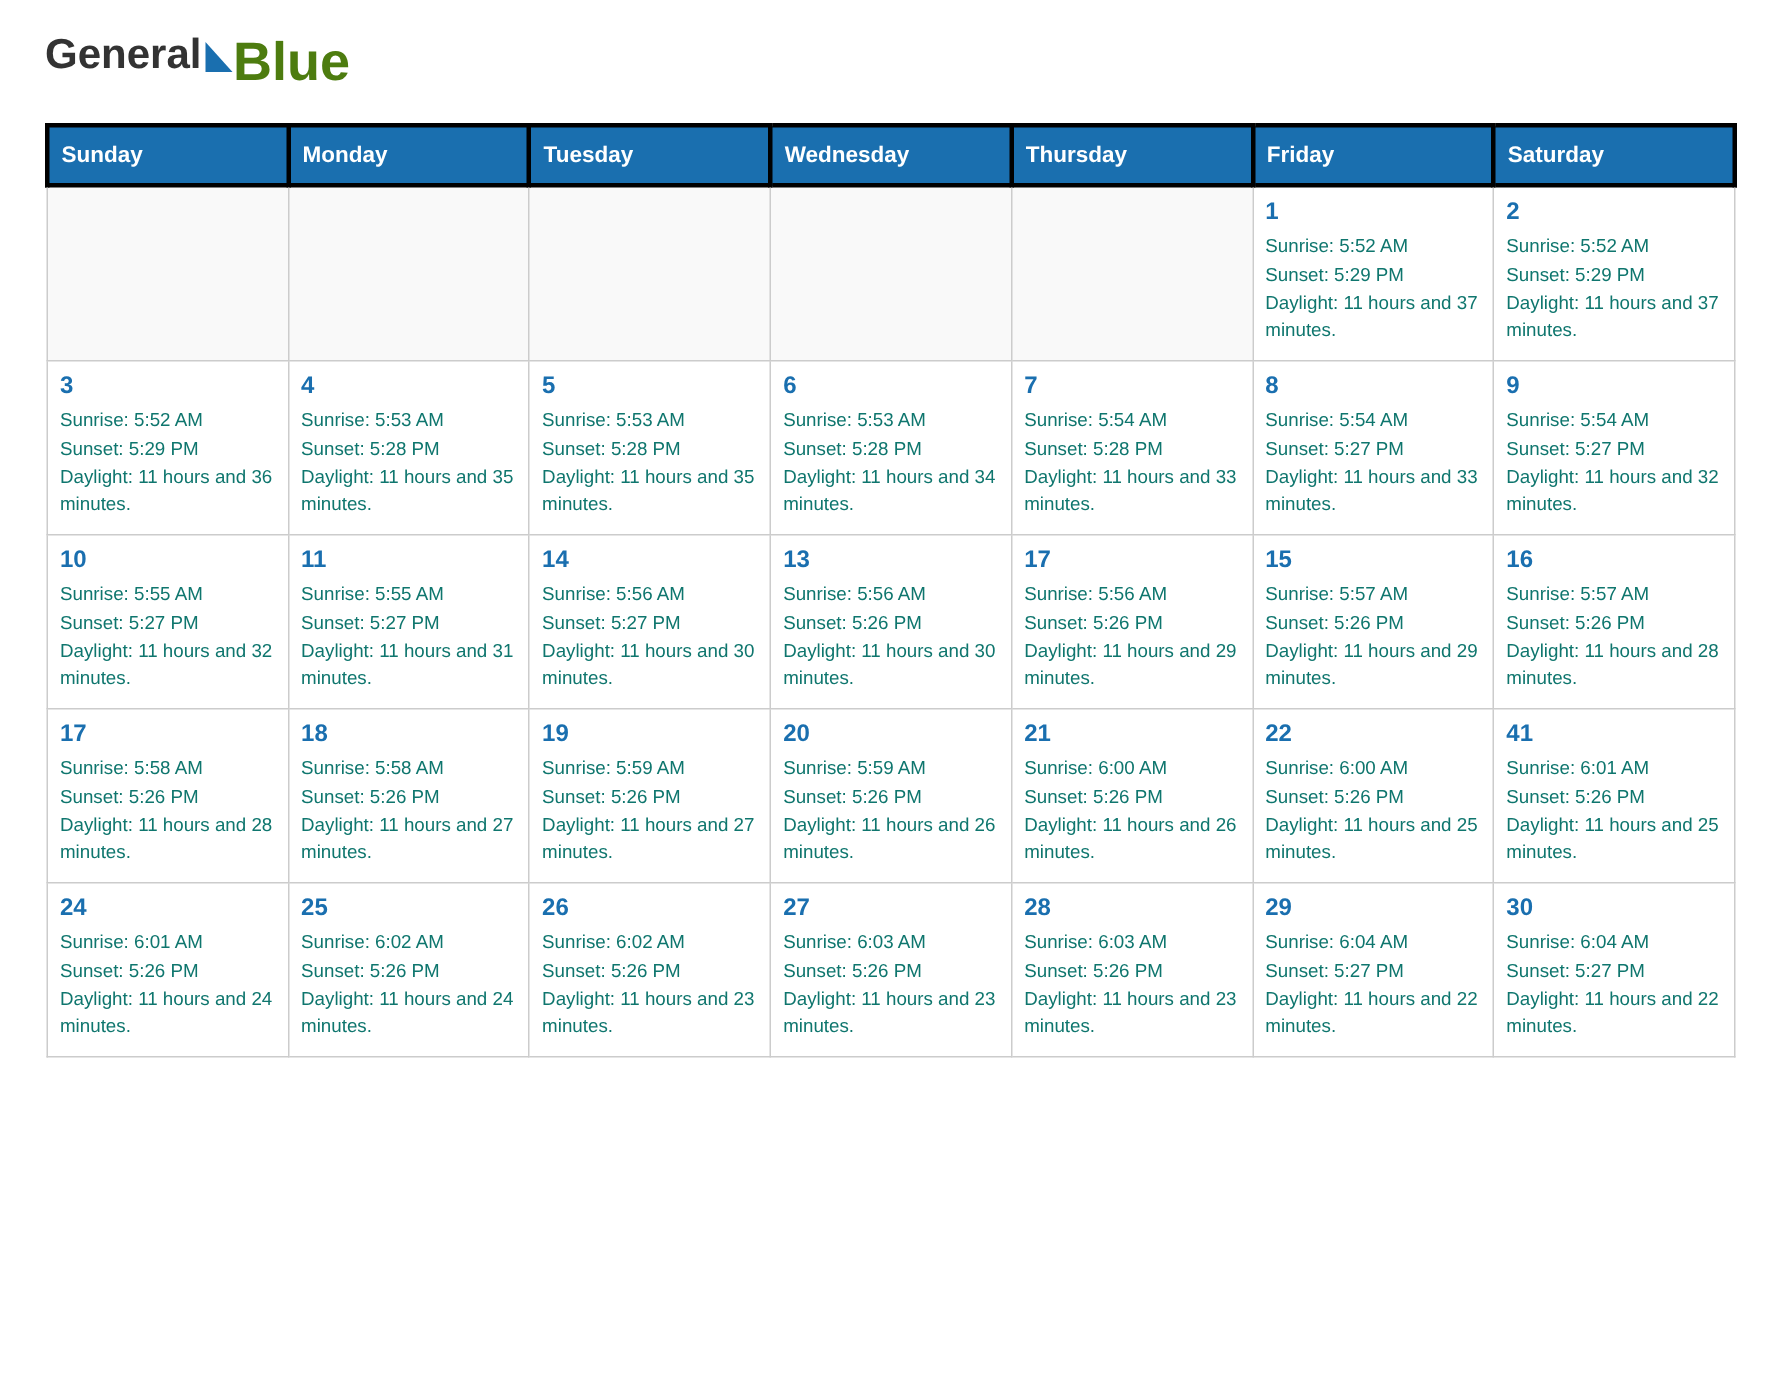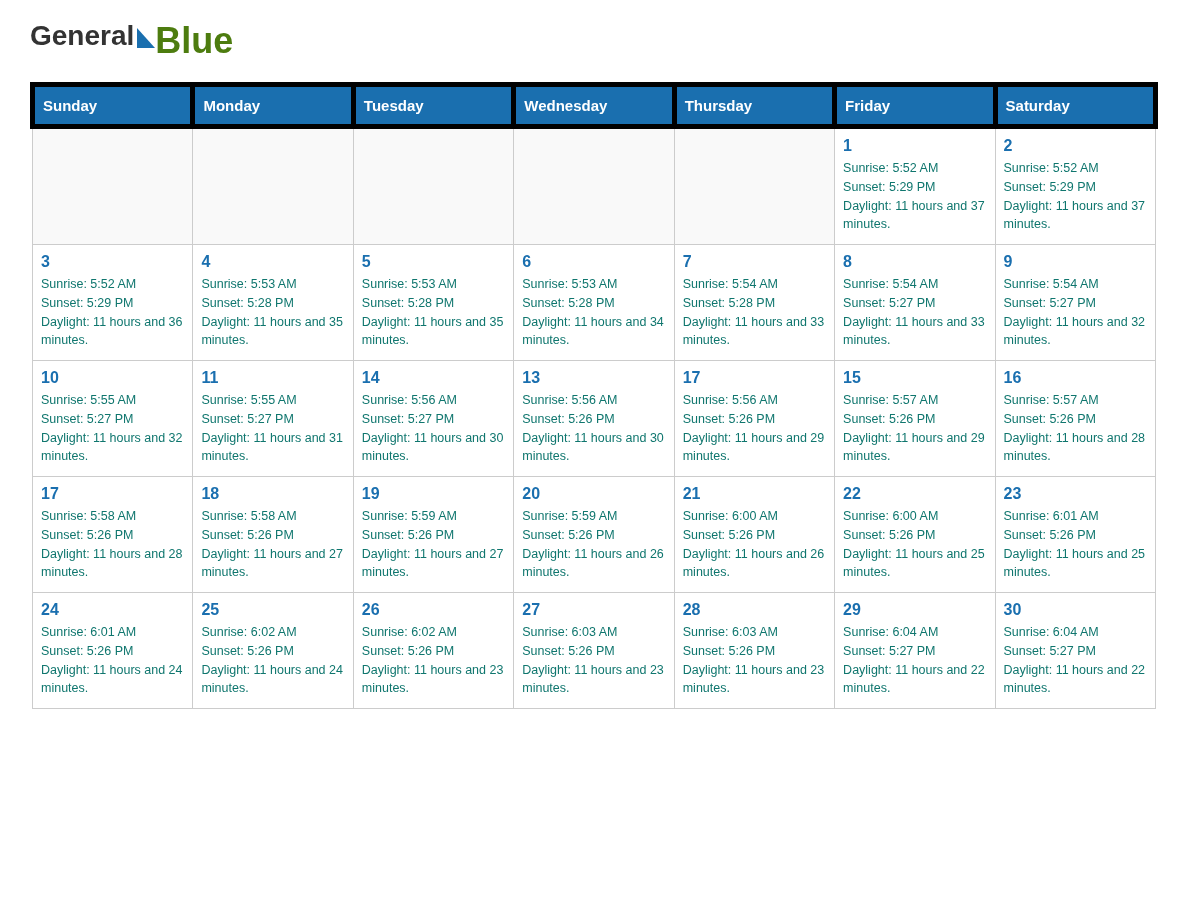--- a/index.html
+++ b/index.html
@@ -46,21 +46,21 @@
       border-collapse: collapse;
       table-layout: fixed;
     }
     .calendar-table thead tr th {
       background-color: #1a6faf;
       color: #fff;
       font-size: 15px;
       font-weight: bold;
       padding: 10px 8px;
       text-align: left;
-      border: 5px solid #000000;
+      border: 3px solid #000000;
     }
     .calendar-table tbody tr td {
       vertical-align: top;
       padding: 8px 8px 10px 8px;
       border: 1px solid #ccc;
       font-size: 12.5px;
       color: #333;
       min-height: 100px;
       background: #fff;
     }
@@ -220,21 +220,21 @@
         </td>
         <td>
           <span class="day-number">21</span>
           <div class="day-info">Sunrise: 6:00 AM<br>Sunset: 5:26 PM<br>Daylight: 11 hours and 26 minutes.</div>
         </td>
         <td>
           <span class="day-number">22</span>
           <div class="day-info">Sunrise: 6:00 AM<br>Sunset: 5:26 PM<br>Daylight: 11 hours and 25 minutes.</div>
         </td>
         <td>
-          <span class="day-number">23</span>
+          <span class="day-number">41</span>
           <div class="day-info">Sunrise: 6:01 AM<br>Sunset: 5:26 PM<br>Daylight: 11 hours and 25 minutes.</div>
         </td>
       </tr>
       <tr>
         <td>
           <span class="day-number">24</span>
           <div class="day-info">Sunrise: 6:01 AM<br>Sunset: 5:26 PM<br>Daylight: 11 hours and 24 minutes.</div>
         </td>
         <td>
           <span class="day-number">25</span>

